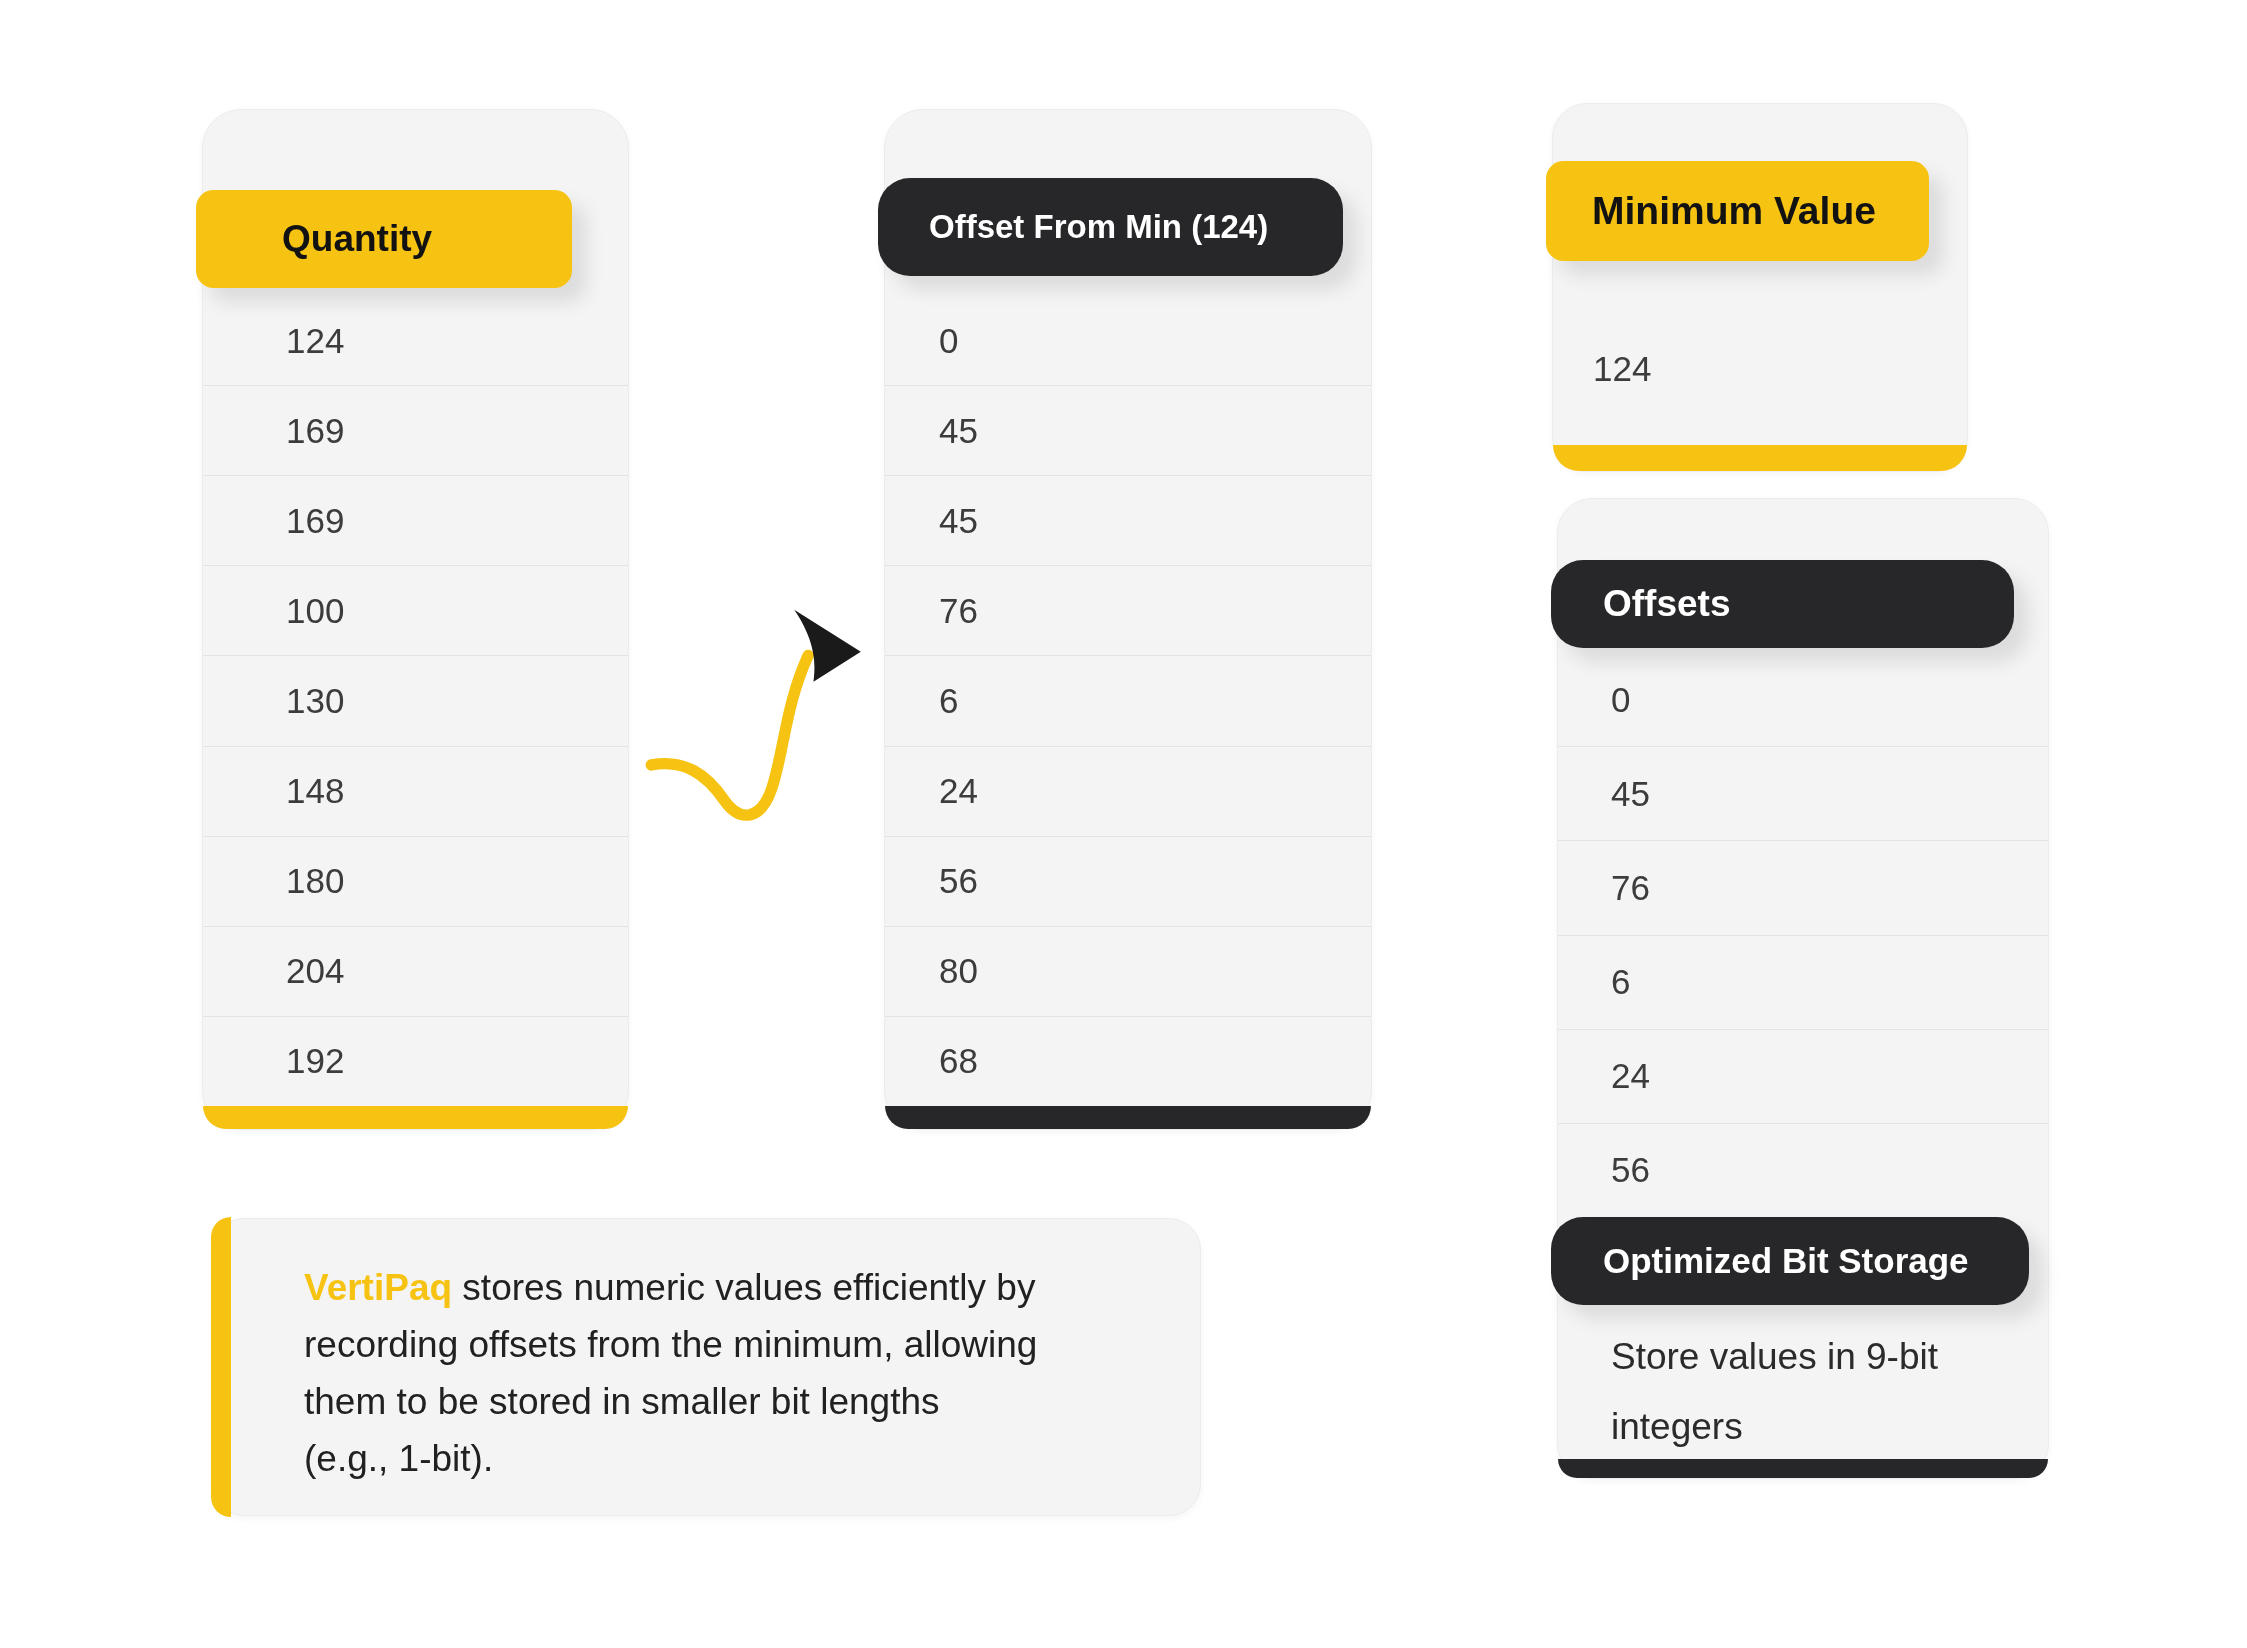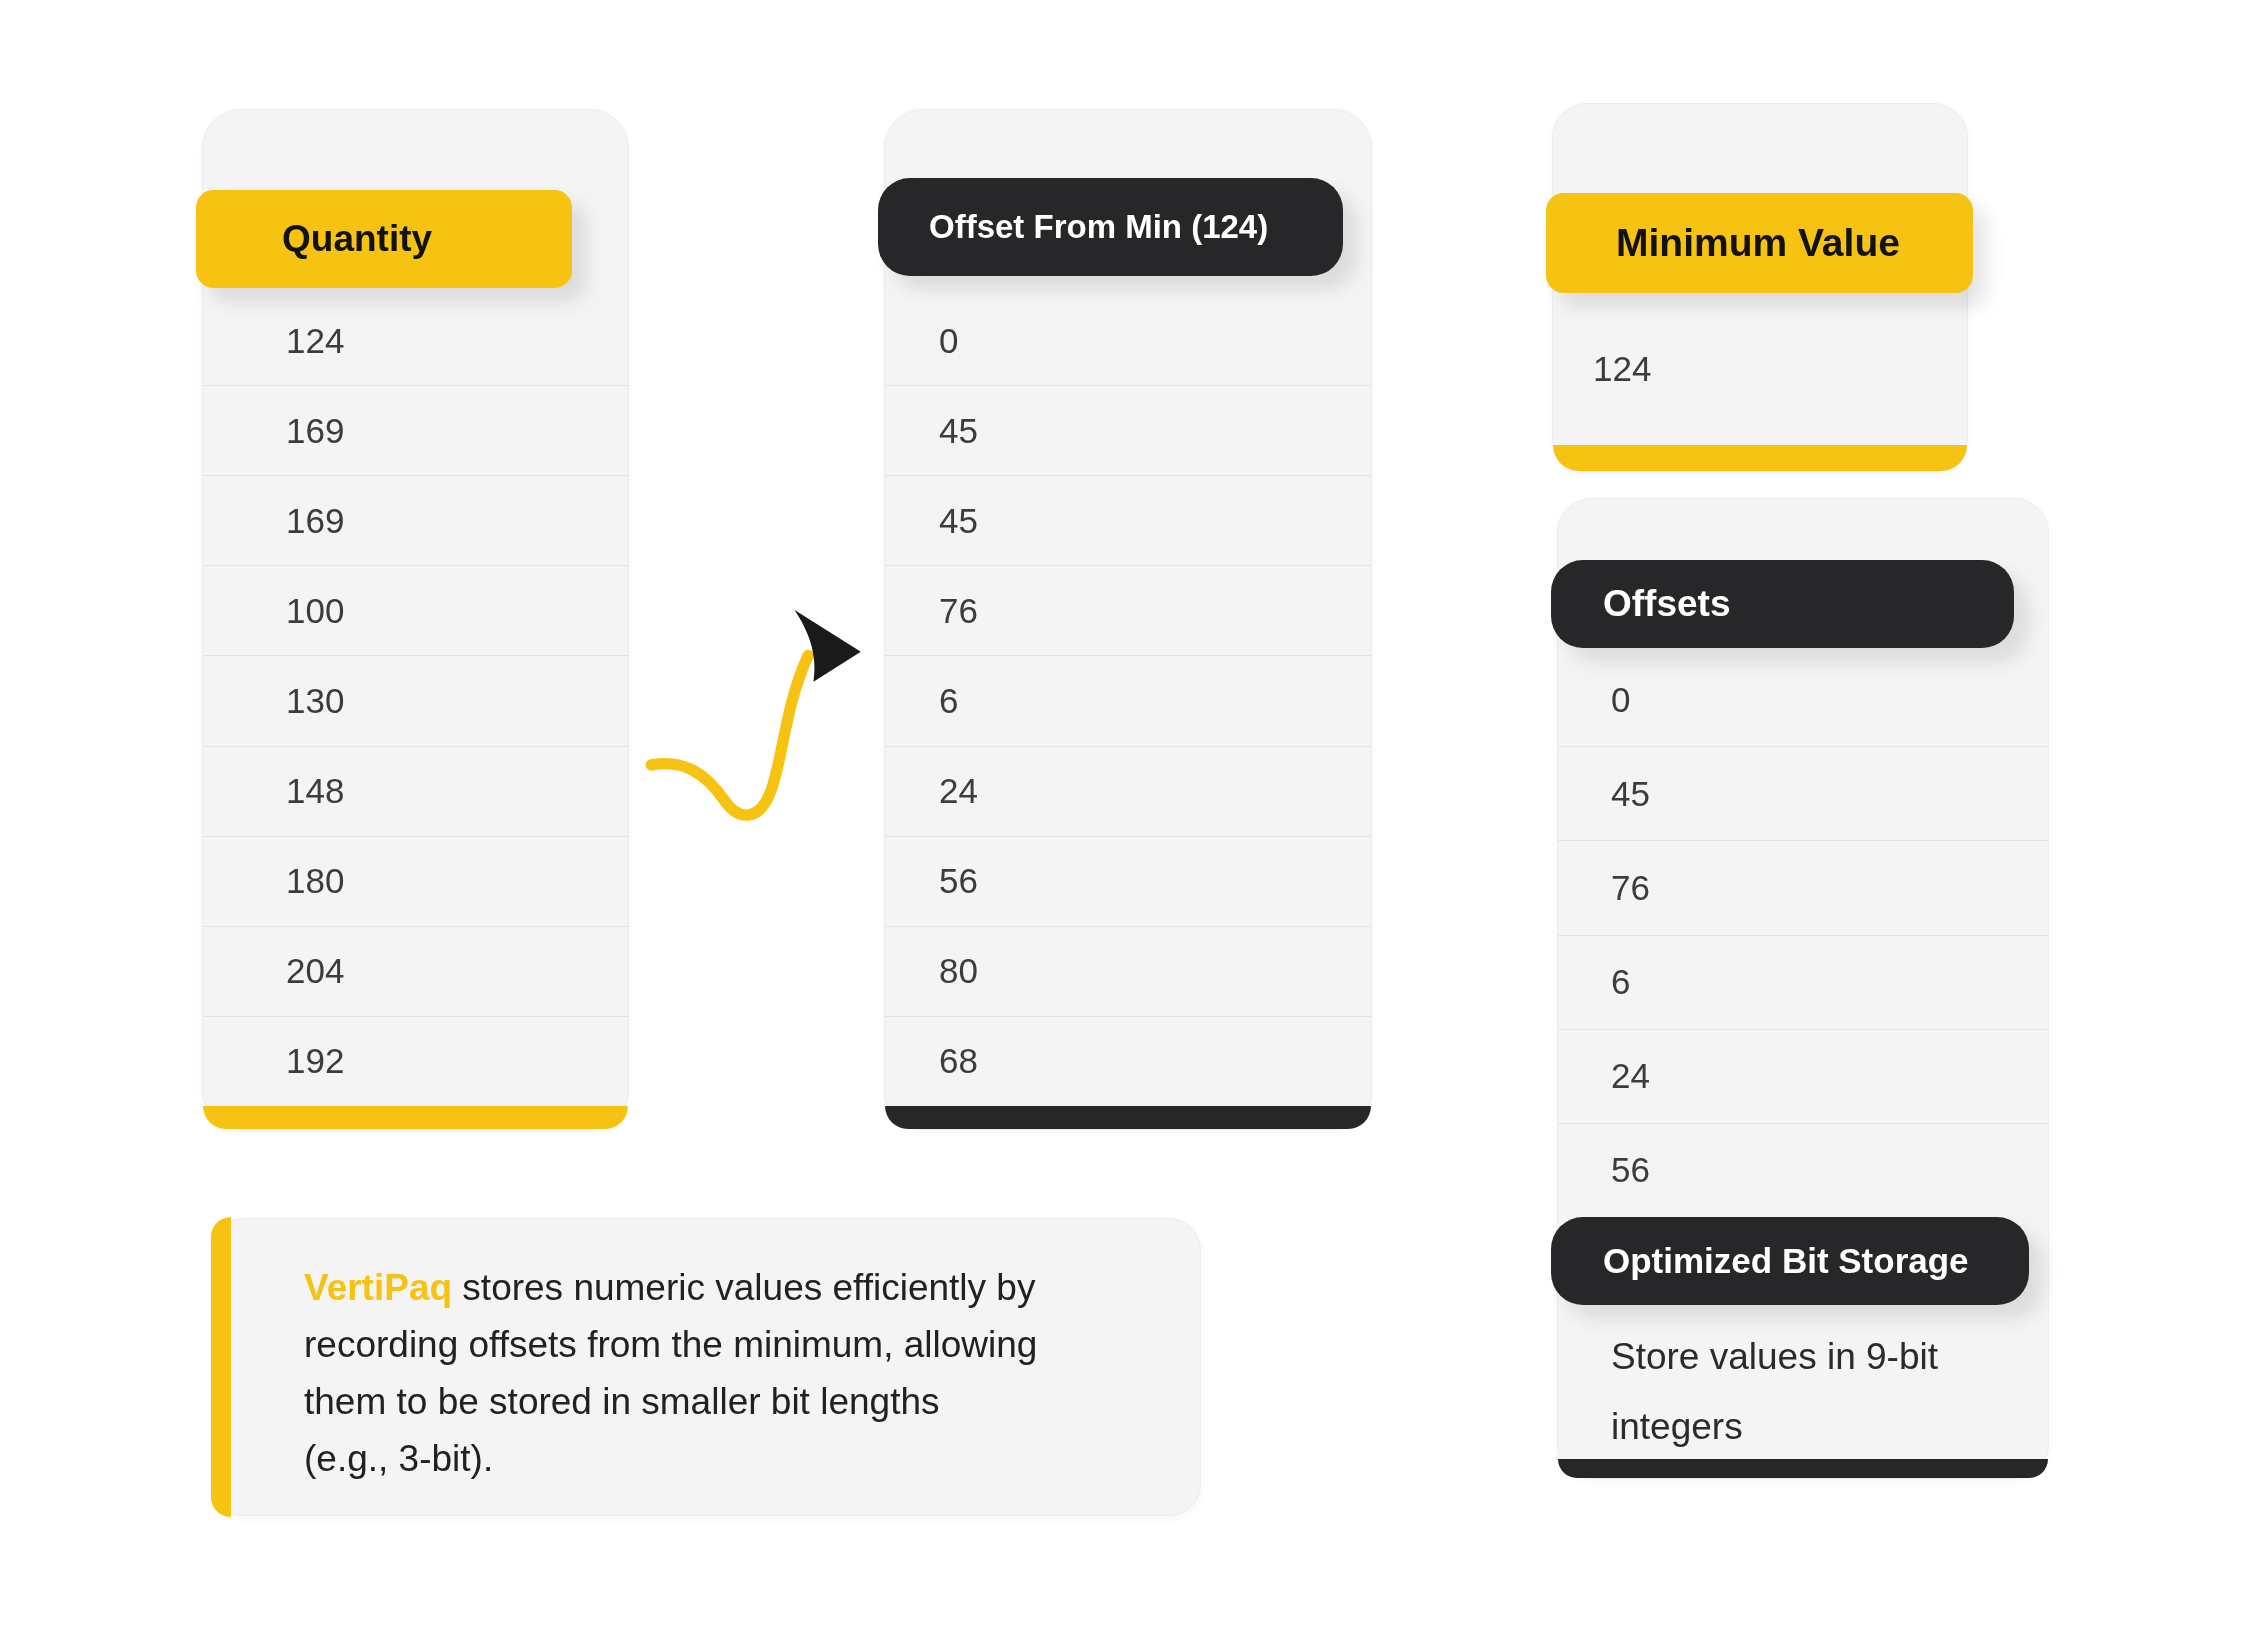--- a/index.html
+++ b/index.html
@@ -62,21 +62,21 @@
 
   
   #card-offset{left:884px;top:109px;width:488px;height:1021px;}
   #card-offset .card-header{left:-7px;top:68px;width:465px;height:98px;padding-left:51px;font-size:33px;}
   #card-offset .rows{top:172px;bottom:23px;padding-top:14px;}
   #card-offset .row{padding-left:54px;}
   #card-offset .footer-bar{height:23px;border-radius:0 0 37px 37px;}
 
   
   #card-minimum{left:1552px;top:103px;width:416px;height:369px;}
-  #card-minimum .card-header{left:-7px;top:89px;width:427px;height:100px;padding-left:70px;font-size:39px;}
+  #card-minimum .card-header{left:-7px;top:57px;width:383px;height:100px;padding-left:46px;font-size:39px;}
   #card-minimum .single-row{
     position:absolute;left:0;right:0;top:176px;bottom:26px;
     display:flex;align-items:center;padding-left:40px;padding-top:12.3px;
   }
   #card-minimum .footer-bar{height:26px;border-radius:0 0 33px 33px;}
 
   
   #card-offsets{left:1557px;top:498px;width:492px;height:981px;}
   #card-offsets .hdr-offsets{left:-7px;top:61px;width:463px;height:88px;padding-left:52px;font-size:37px;}
   #card-offsets .rows{top:154px;height:564px;}
@@ -234,16 +234,16 @@
 </div>
 
 <div id="note-box" class="card r36">
   <div class="accent"></div>
   <div class="note-text">
     <div class="note-line">
       <span class="hl">VertiPaq</span><span> stores numeric values efficiently by</span>
     </div>
     <div class="note-line">recording offsets from the minimum, allowing</div>
     <div class="note-line">them to be stored in smaller bit lengths</div>
-    <div class="note-line">(e.g., 3-bit).</div>
+    <div class="note-line">(e.g., 1-bit).</div>
   </div>
 </div>
 
 
 </body></html>

